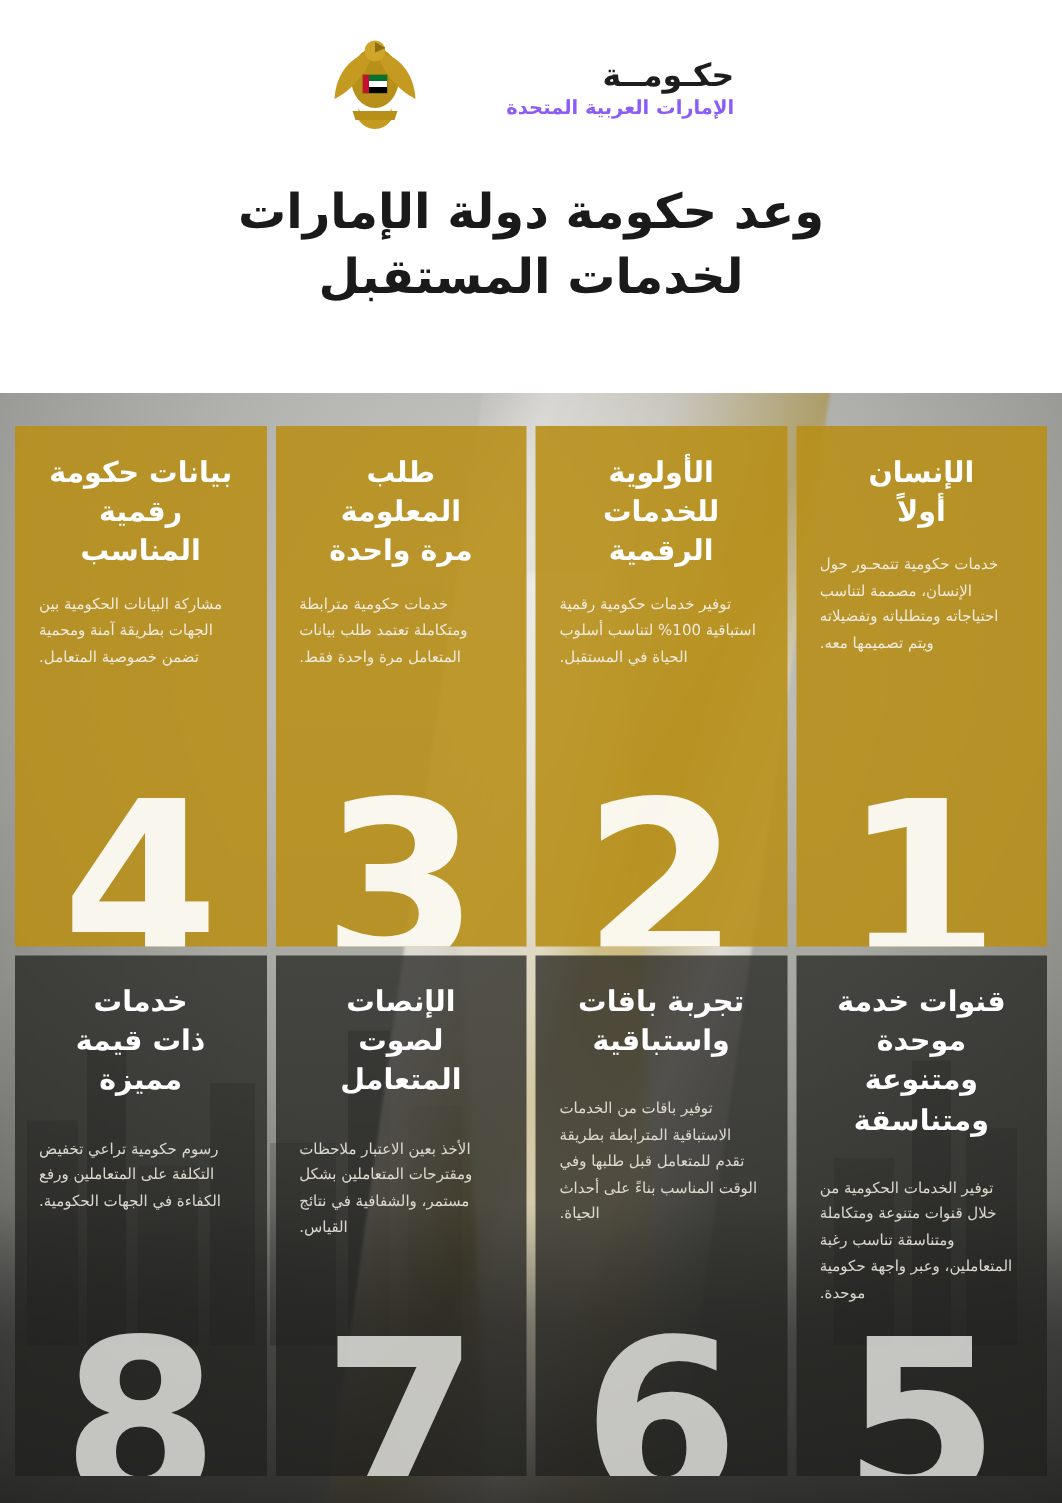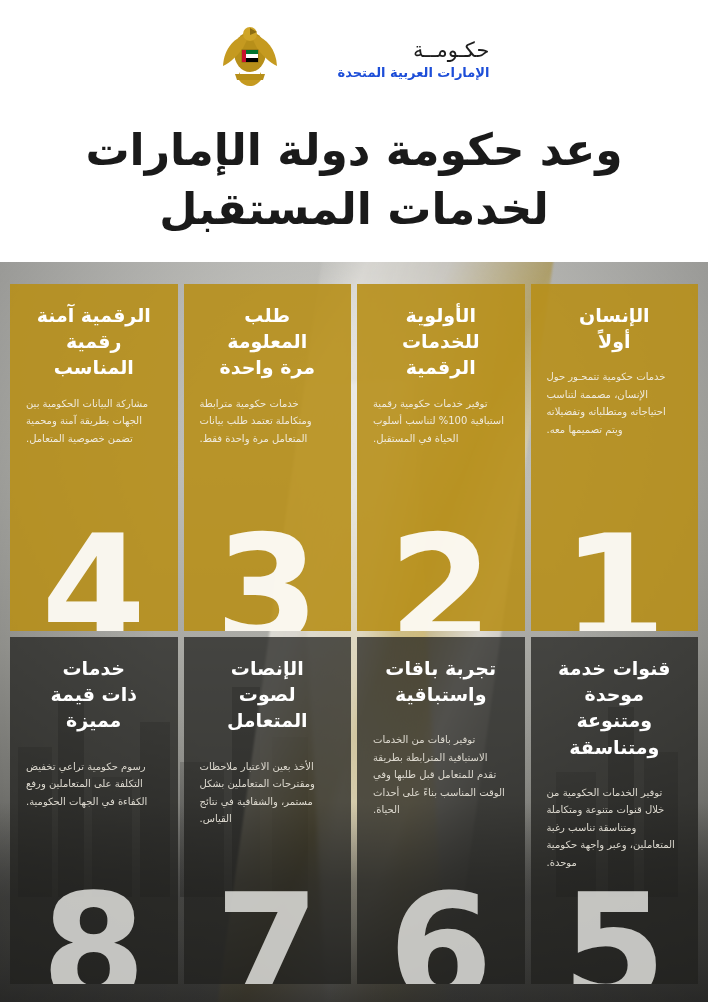--- a/index.html
+++ b/index.html
@@ -34,40 +34,40 @@
     flex: 0 0 auto;
   }
   .emblem svg { display:block; }
   .emblem-text {
     text-align: right;
     line-height: 1.25;
     color: #1b1b1b;
   }
   .emblem-text .line1 {
     font-size: 21px;
-    font-weight: normal;
+    font-weight: bold;
     letter-spacing: 1px;
     color: #1d1d1d;
   }
   .emblem-text .line2 {
     font-size: 13px;
     font-weight: bold;
-    color: #1d4ed8;
+    color: #8b5cf6;
     margin-top: 2px;
     margin-left: 47px;
   }
 
   .title-block {
     text-align: center;
     margin-top: 24px;
     padding: 0 40px;
   }
   .title-block .t1,
   .title-block .t2 {
-    font-size: 44px;
+    font-size: 32px;
     font-weight: bold;
     color: #1a1a1a;
     letter-spacing: 1px;
     line-height: 1.35;
     white-space: nowrap;
   }
 
   
   .board {
     position: relative;
@@ -273,21 +273,21 @@
           <div>طلب</div>
           <div>المعلومة</div>
           <div>مرة واحدة</div>
         </div>
         <div class="c-desc">خدمات حكومية مترابطة ومتكاملة تعتمد طلب بيانات المتعامل مرة واحدة فقط.</div>
         <div class="c-num">3</div>
       </div>
 
       <div class="cell gold row1">
         <div class="c-title">
-          <div>الرقمية آمنة</div>
+          <div>بيانات حكومة</div>
           <div>رقمية</div>
           <div>المناسب</div>
         </div>
         <div class="c-desc">مشاركة البيانات الحكومية بين الجهات بطريقة آمنة ومحمية تضمن خصوصية المتعامل.</div>
         <div class="c-num">4</div>
       </div>
 
       <div class="cell dark row2">
         <div class="c-title">
           <div>قنوات خدمة</div>

